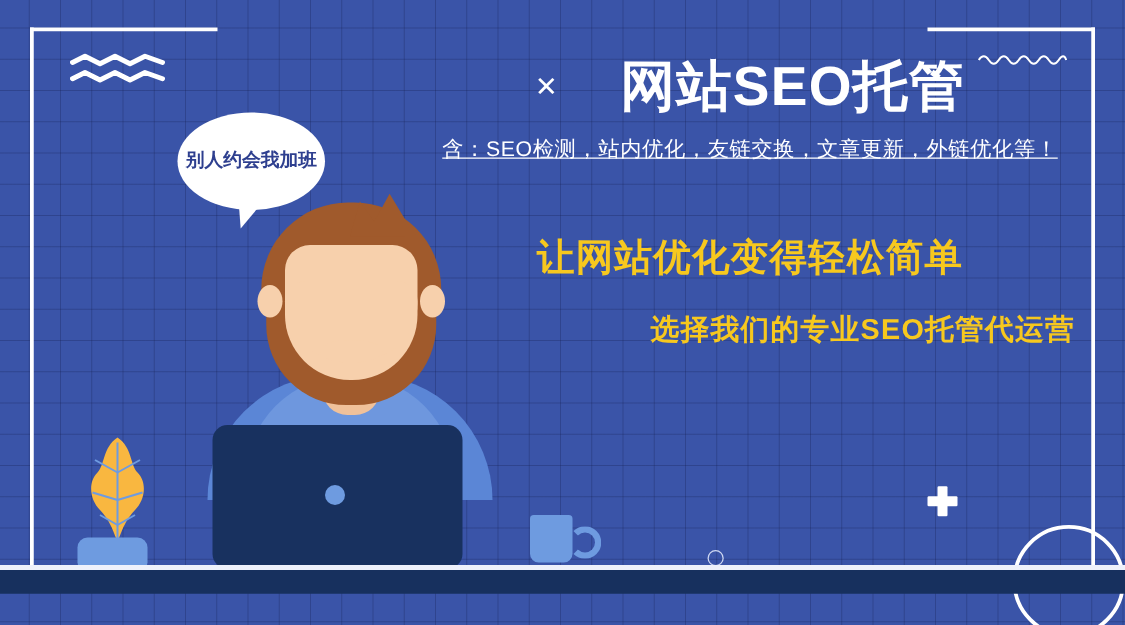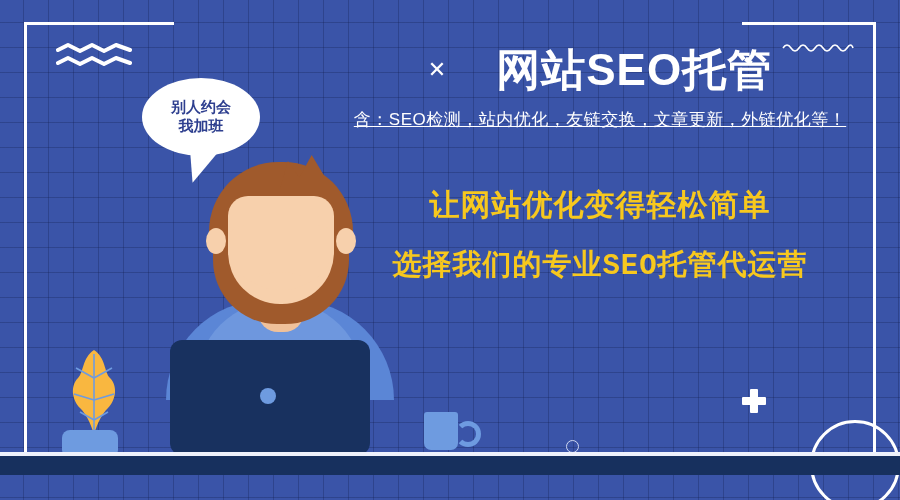--- a/index.html
+++ b/index.html
@@ -64,34 +64,34 @@
     color:#ffffff;white-space:nowrap;margin-left:36px;
   }
   .sub-title{
     margin-top:14px;font-size:17px;color:#ffffff;white-space:nowrap;
     letter-spacing:.5px;
     text-decoration:underline;
   }
 
   
   .slogans{
-    position:absolute;left:340px;top:192px;width:520px;text-align:center;font-family:Liberation Mono, monospace;
+    position:absolute;left:340px;top:192px;width:520px;text-align:center;
   }
   .slogan{
     color:#f7c81e;font-size:30px;font-weight:bold;line-height:1.0;
     margin-bottom:30px;white-space:nowrap;letter-spacing:1px;
   }
-  .slogan.s2{font-size:29px;}
+  .slogan.s2{font-size:23px;text-align:right;}
   .slogan.s3{margin-bottom:0;}
 
   
   .bubble{
-    position:absolute;left:142px;top:78px;width:118px;height:78px;
+    position:absolute;left:142px;top:90px;width:118px;height:78px;
     background:#ffffff;border-radius:50%/50%;
-    display:flex;flex-direction:column;align-items:center;justify-content:center;
+    display:flex;flex-direction:row;align-items:center;justify-content:center;
     z-index:6;
   }
   .bubble-line{color:#2e3f8f;font-size:15px;font-weight:bold;line-height:1.25;}
   .bubble-tail{
     position:absolute;left:186px;top:150px;width:0;height:0;z-index:5;
     border-left:10px solid transparent;
     border-right:18px solid transparent;
     border-top:34px solid #ffffff;
     transform:rotate(12deg);
   }

